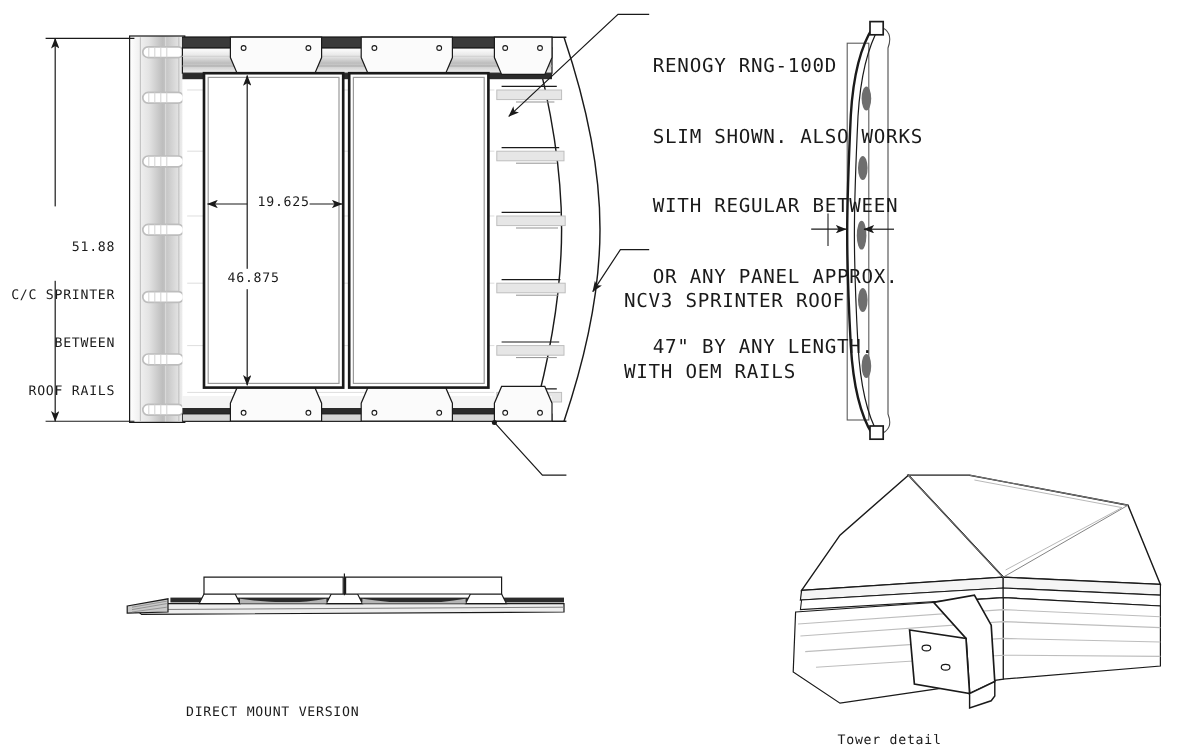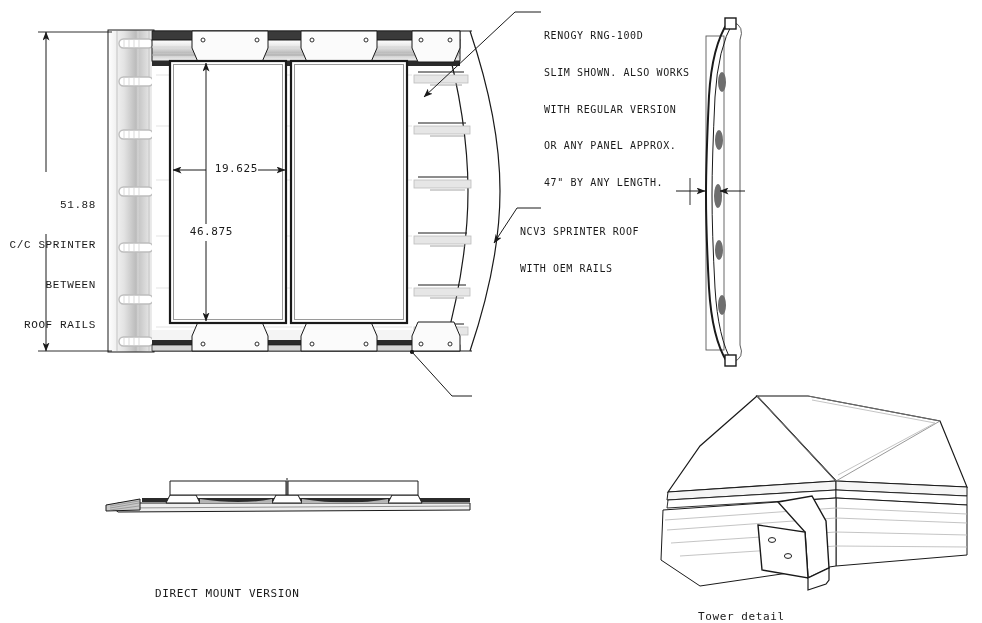--- a/index.html
+++ b/index.html
@@ -25,21 +25,21 @@
   }
   .dim-text, .note-text, .title-text {
     position: absolute;
     font-family: "DejaVu Sans Mono", "Liberation Mono", monospace;
     color: #1a1a1a;
     white-space: pre;
     line-height: 1.22;
     letter-spacing: 0.6px;
   }
   .dim-text { font-size: 11px; }
-  .note-text { font-size: 10px; }
+  .note-text { font-size: 16px; }
   .title-text { font-size: 11px; }
   .centered { text-align: right; }
 </style>
 </head>
 <body>
 
 <div id="sheet">
 
   <svg width="982" height="623" viewBox="0 0 982 623">
 
@@ -319,36 +319,36 @@
         <ellipse cx="788" cy="556" rx="3.6" ry="2.4" fill="#ffffff" stroke="#1a1a1a" stroke-width="1"></ellipse>
         <path d="M808,578 L829,568 L829,580 L826,584 L808,590 Z" fill="#ffffff" stroke="#1a1a1a" stroke-width="1.2"></path>
       </g>
 
       <path d="M808,396 L940,421 L836,481 L757,396 Z" fill="none" stroke="#7d7d7d" stroke-width="0.8"></path>
       <path d="M812,400 L935,423 L838,475" fill="none" stroke="#b5b5b5" stroke-width="0.8"></path>
     </g>
 
   </svg>
 
-  <div class="dim-text centered" style="left:0px; top:172px; width:96px;font-family:Liberation Mono, monospace;">
+  <div class="dim-text centered" style="left:0px; top:172px; width:96px;">
     <div>51.88</div>
     <div>C/C SPRINTER</div>
     <div>BETWEEN</div>
     <div>ROOF RAILS</div>
   </div>
 
   <div class="dim-text centered" style="left:206px; top:162px; width:52px;">19.625</div>
 
   <div class="dim-text centered" style="left:183px; top:225px; width:50px;">46.875</div>
 
 
   <div class="note-text" style="left:544px; top:6px;">
     <div>RENOGY RNG-100D</div>
     <div>SLIM SHOWN. ALSO WORKS</div>
-    <div>WITH REGULAR VERSION</div>
+    <div>WITH REGULAR BETWEEN</div>
     <div>OR ANY PANEL APPROX.</div>
     <div>47" BY ANY LENGTH.</div>
   </div>
 
   <div class="note-text" style="left:520px; top:202px;">
     <div>NCV3 SPRINTER ROOF</div>
     <div>WITH OEM RAILS</div>
   </div>
 
 

